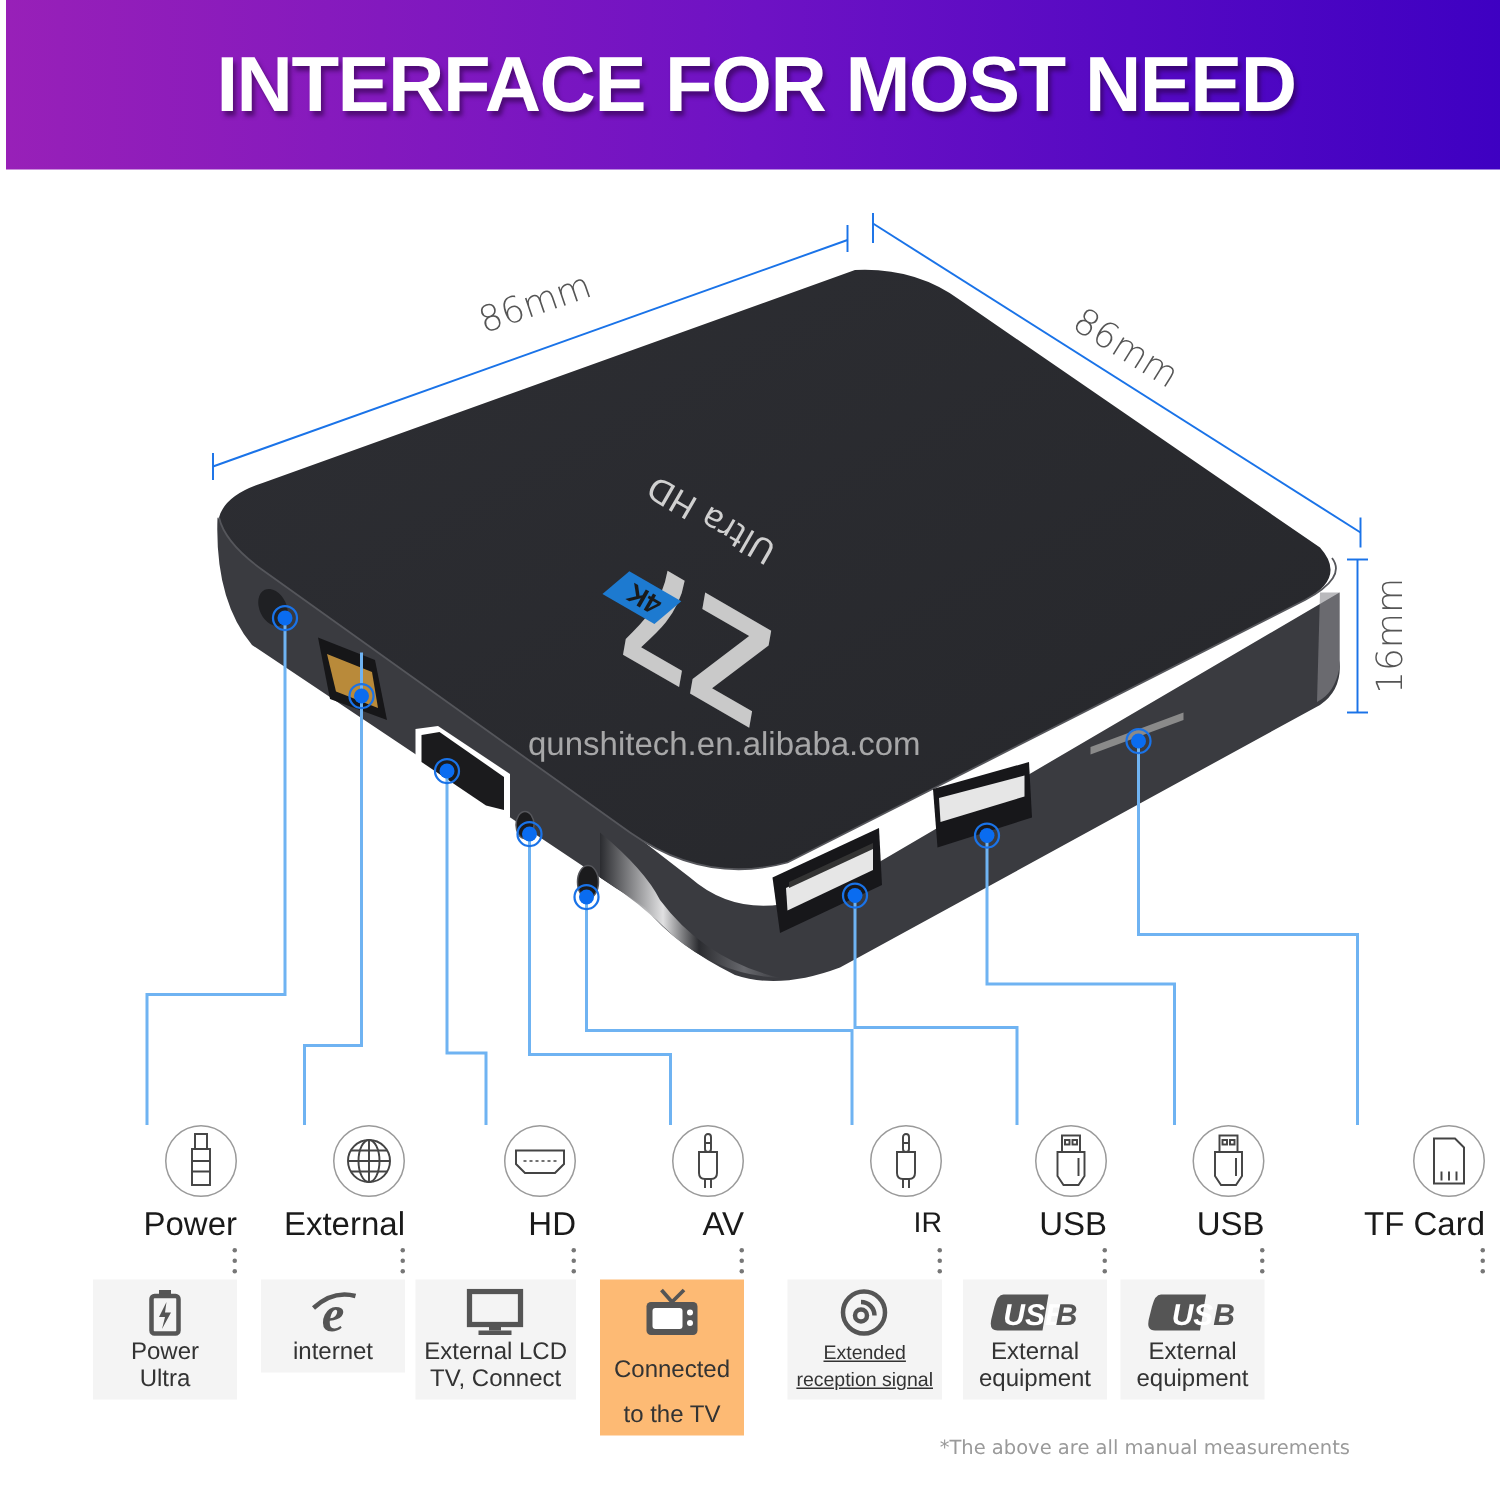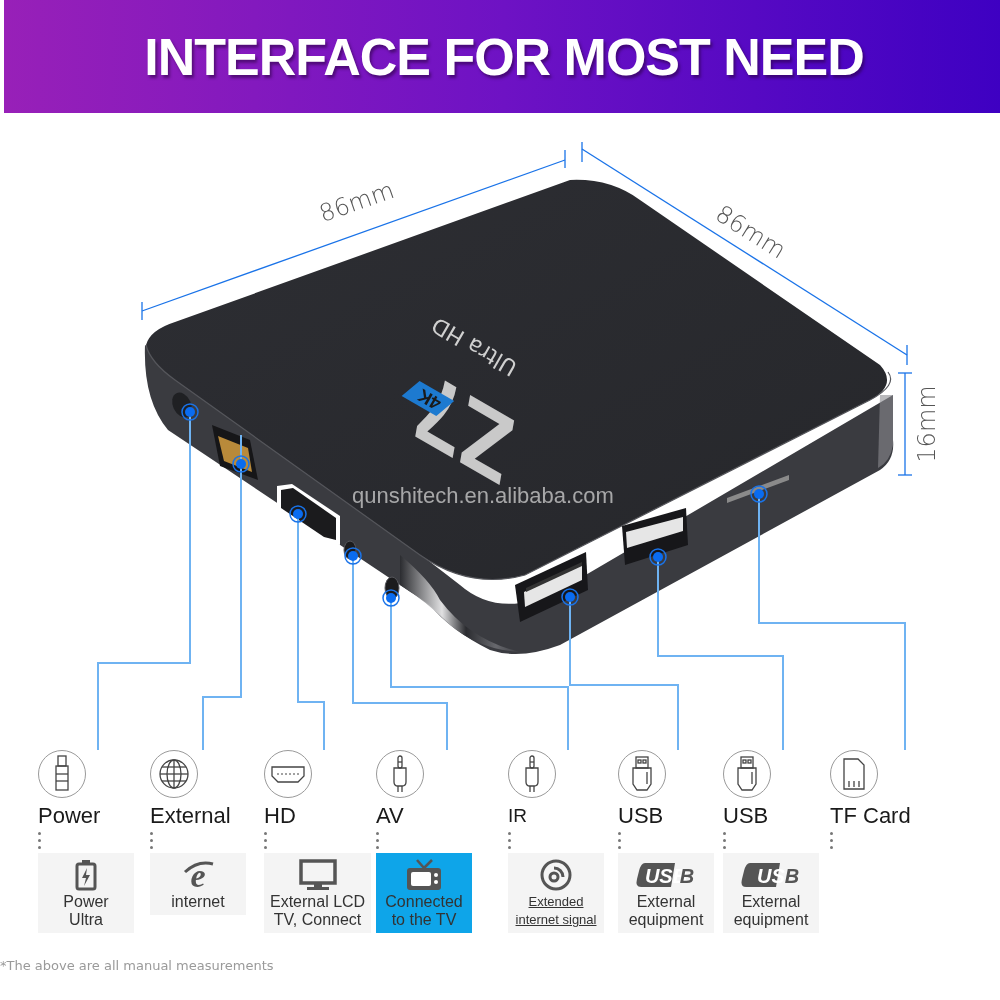--- a/index.html
+++ b/index.html
@@ -25,42 +25,42 @@
     font-weight: 300; white-space: nowrap; transform-origin: center;
   }
 
   .watermark {
     position: absolute; left: 352px; top: 483px; color: rgba(210,210,210,0.75);
     font-size: 22px; font-family: "Liberation Sans", sans-serif; white-space: nowrap;
   }
 
   .port-col {
     position: absolute; top: 750px; width: 120px; margin-left: -60px;
-    display: flex; flex-direction: column; align-items: flex-start;
+    display: flex; flex-direction: column; align-items: flex-end;
   }
   .port-icon {
     width: 48px; height: 48px; border-radius: 50%; border: 1px solid #9a9a9a;
     background: #fff; display: flex; align-items: center; justify-content: center;
   }
   .port-name {
     margin-top: 6px; font-size: 22px; color: #1a1a1a; line-height: 24px; white-space: nowrap;
   }
   .port-name.small { font-size: 19px; }
   .dots { margin-top: 4px; display: flex; flex-direction: column; gap: 4px; align-items: center; }
   .dots span { width: 3px; height: 3px; border-radius: 50%; background: #777; display: block; }
   .feature-box {
     margin-top: 4px; background: #f4f4f4; padding: 4px 6px 4px; display: flex; flex-direction: column; align-items: center;
     min-width: 96px;
   }
   .feature-icon { height: 36px; display: flex; align-items: center; justify-content: center; }
   .feature-text { font-size: 16px; color: #333; text-align: center; line-height: 18px; white-space: nowrap; }
   .feature-text.small { font-size: 13px; text-decoration: underline; }
 
   .footnote {
-    position: absolute; left: 0; width: 900px; top: 958px; text-align: left;
+    position: absolute; left: 0; width: 900px; top: 958px; text-align: right;
     color: #9a9a9a; font-size: 13px; font-family: "DejaVu Sans", sans-serif;
   }
 </style>
 </head>
 <body>
 
 <div class="header">
   <div class="header-title">INTERFACE FOR MOST NEED</div>
 </div>
 
@@ -289,21 +289,21 @@
           <line x1="14" y1="32" x2="14" y2="38"></line>
         </g>
       </svg>
   </div>
   <div class="port-name">AV</div>
   <div class="dots">
       <span></span>
       <span></span>
       <span></span>
     </div>
-  <div class="feature-box" style="background:#0ea5e9;">
+  <div class="feature-box" style="background:#fdba74;gap:12px;">
     <div class="feature-icon">
       <svg width="38" height="34" viewBox="0 0 38 34">
           <line x1="12" y1="2" x2="19" y2="10" stroke="#555" stroke-width="2.5"></line>
           <line x1="27" y1="2" x2="19" y2="10" stroke="#555" stroke-width="2.5"></line>
           <rect x="2" y="10" width="34" height="22" rx="3" fill="#555"></rect>
           <rect x="6" y="14" width="20" height="14" rx="2" fill="#fff"></rect>
           <circle cx="31" cy="17" r="2" fill="#fff"></circle>
           <circle cx="31" cy="24" r="2" fill="#fff"></circle>
         </svg>
     </div>
@@ -332,21 +332,21 @@
     </div>
   <div class="feature-box">
     <div class="feature-icon">
       <svg width="34" height="34" viewBox="0 0 34 34">
           <circle cx="17" cy="17" r="14" fill="none" stroke="#555" stroke-width="3"></circle>
           <circle cx="15" cy="19" r="4" fill="none" stroke="#555" stroke-width="3"></circle>
           <path d="M15 10 A9 9 0 0 1 24 19" fill="none" stroke="#555" stroke-width="3"></path>
         </svg>
     </div>
     <div class="feature-text small">Extended</div>
-    <div class="feature-text small">internet signal</div>
+    <div class="feature-text small">reception signal</div>
   </div>
 </div>
 
 <div class="port-col" style="left:678px;">
   <div class="port-icon">
     <svg width="26" height="40" viewBox="0 0 26 40">
         <g fill="none" stroke="#444" stroke-width="1.3">
           <rect x="7" y="3" width="12" height="11"></rect>
           <rect x="9" y="6" width="3" height="3"></rect>
           <rect x="14" y="6" width="3" height="3"></rect>

